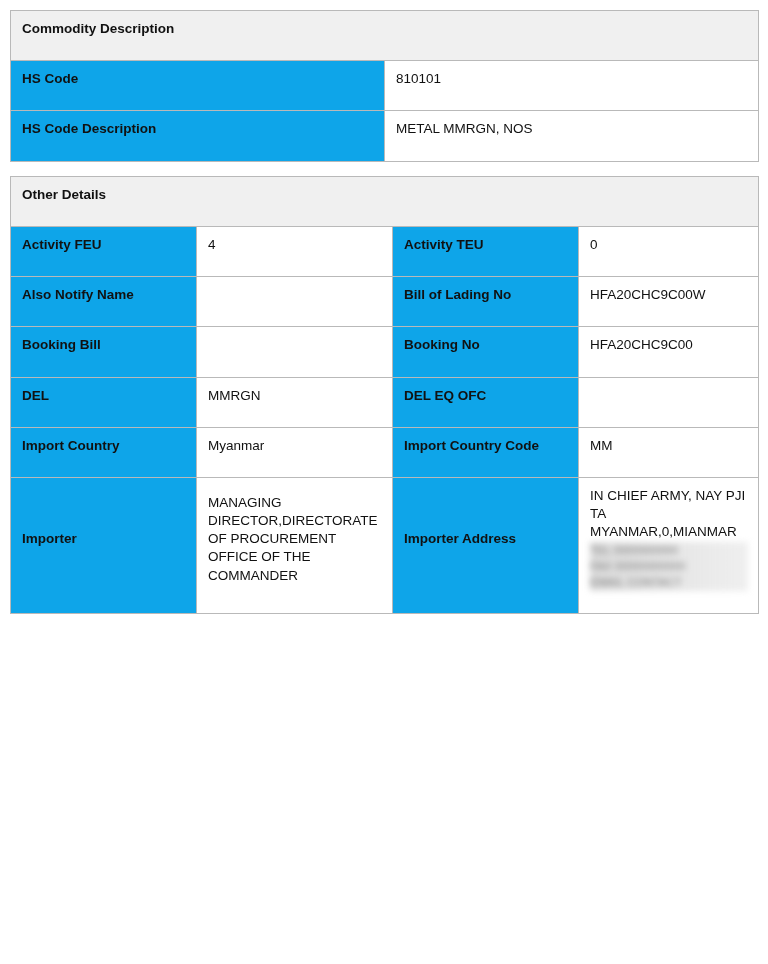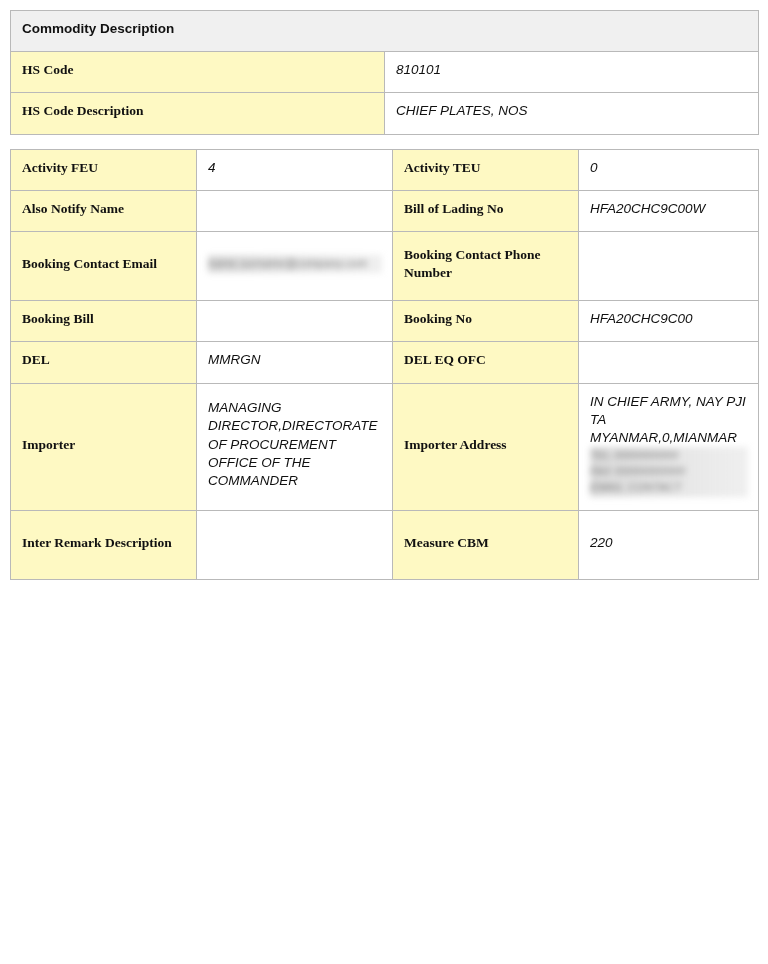--- a/index.html
+++ b/index.html
@@ -23,42 +23,40 @@
     border-collapse: collapse;
     table-layout: fixed;
     margin: 0 0 14px 0;
     border: 1px solid #b9b9b9;
   }
   table.block:last-child {
     margin-bottom: 0;
   }
   table.block td, table.block th {
     border: 1px solid #b9b9b9;
-    padding: 9px 10px 13px 11px;
+    padding: 9px 10px 22px 11px;
     font-size: 13.5px;
     line-height: 1.35;
     vertical-align: middle;
     text-align: left;
     word-wrap: break-word;
     overflow-wrap: break-word;
   }
   .section-head td {
     background: #f0f0f0;
     font-weight: bold;
     font-size: 14px;
     padding: 12px 10px 12px 11px;
   }
   td.label {
     font-weight: bold;
-    background: #fef9c3;
-    font-family: Liberation Serif, serif;
+    background: #0ea5e9;
   }
   td.value {
     font-weight: normal;
-    font-style: italic;
   }
   
   .commodity col.c1 { width: 374px; }
   .commodity col.c2 { width: 374px; }
   
   .other col.o1 { width: 186px; }
   .other col.o2 { width: 196px; }
   .other col.o3 { width: 186px; }
   .other col.o4 { width: 180px; }
 
@@ -92,92 +90,87 @@
     <tbody>
       <tr class="section-head">
         <td colspan="2">Commodity Description</td>
       </tr>
       <tr>
         <td class="label">HS Code</td>
         <td class="value">810101</td>
       </tr>
       <tr>
         <td class="label">HS Code Description</td>
-        <td class="value">CHIEF PLATES, NOS</td>
+        <td class="value">METAL MMRGN, NOS</td>
       </tr>
     </tbody>
   </table>
 
 
   <table class="block other">
     <colgroup>
         <col class="o1">
         <col class="o2">
         <col class="o3">
         <col class="o4">
       </colgroup>
     <tbody>
+      <tr class="section-head">
+        <td colspan="4">Other Details</td>
+      </tr>
 
       <tr>
         <td class="label">Activity FEU</td>
         <td class="value">4</td>
         <td class="label">Activity TEU</td>
         <td class="value">0</td>
       </tr>
 
       <tr>
         <td class="label">Also Notify Name</td>
         <td class="value"></td>
         <td class="label">Bill of Lading No</td>
         <td class="value">HFA20CHC9C00W</td>
       </tr>
 
-      <tr class="tall">
-        <td class="label">Booking Contact Email</td>
-        <td class="value">
-          <span class="redacted">name.surname@company.com</span>
-        </td>
-        <td class="label">Booking Contact Phone Number</td>
-        <td class="value"></td>
-      </tr>
 
       <tr>
         <td class="label">Booking Bill</td>
         <td class="value"></td>
         <td class="label">Booking No</td>
         <td class="value">HFA20CHC9C00</td>
       </tr>
 
 
       <tr>
         <td class="label">DEL</td>
         <td class="value">MMRGN</td>
         <td class="label">DEL EQ OFC</td>
         <td class="value"></td>
       </tr>
 
 
 
 
+      <tr>
+        <td class="label">Import Country</td>
+        <td class="value">Myanmar</td>
+        <td class="label">Import Country Code</td>
+        <td class="value">MM</td>
+      </tr>
 
       <tr>
         <td class="label">Importer</td>
         <td class="value">MANAGING DIRECTOR,DIRECTORATE OF PROCUREMENT OFFICE OF THE COMMANDER</td>
         <td class="label">Importer Address</td>
         <td class="value">
           <span>IN CHIEF ARMY, NAY PJI TA MYANMAR,0,MIANMAR</span>
           <span class="redacted cell-multiline">TEL 0000000000
 FAX 00000000000
 EMAIL CONTACT</span>
         </td>
       </tr>
 
-      <tr class="tall">
-        <td class="label">Inter Remark Description</td>
-        <td class="value"></td>
-        <td class="label">Measure CBM</td>
-        <td class="value">220</td>
-      </tr>
 
     </tbody>
   </table>
 
 </div>
 
 </body></html>

